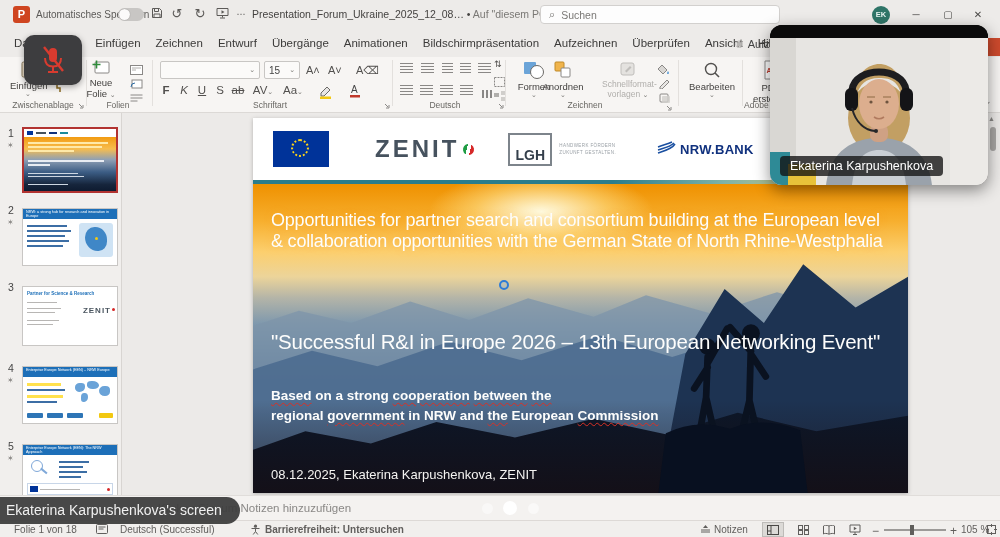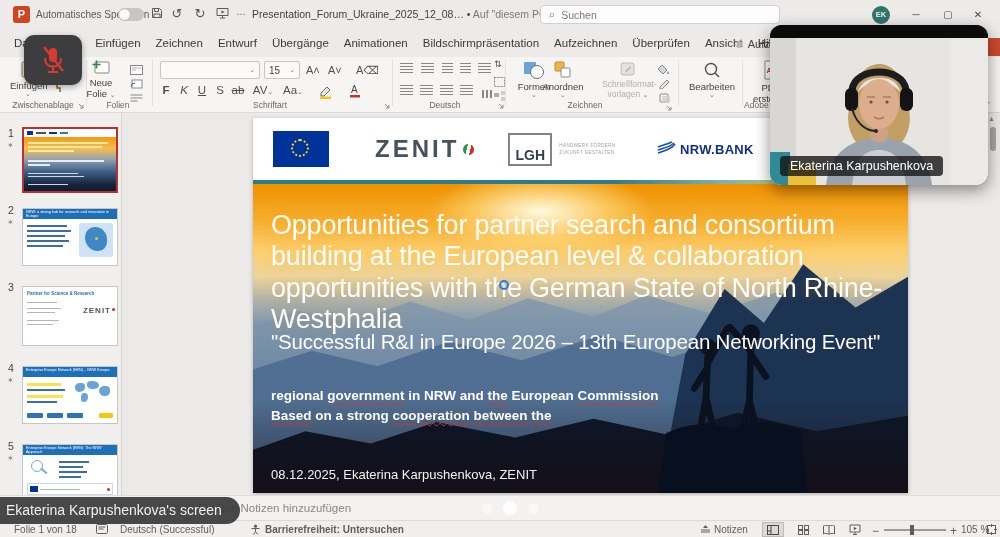--- a/index.html
+++ b/index.html
@@ -62,21 +62,21 @@
     background:
       radial-gradient(ellipse 150px 55px at 44% 9%, rgba(255,255,235,.95), rgba(255,226,140,.55) 45%, rgba(255,200,90,0) 75%),
       linear-gradient(180deg,#ef9100 0%,#f7af2e 12%,#fccf6e 22%,#ecd49a 30%,#b3b4a8 37%,#8099ad 45%,#5c7d9d 55%,#3c5d85 67%,#27456b 79%,#18304f 90%,#0e1f38 100%);
   }
   .ridge { position:absolute; left:0; top:0; width:100%; height:100%; }
   .r1 { background:#7e94aa; opacity:.75; clip-path:polygon(0 46%,7% 41%,15% 45%,24% 38%,33% 44%,42% 37%,52% 43%,60% 36%,70% 42%,80% 35%,90% 41%,100% 36%,100% 100%,0 100%); }
   .r2 { background:#4a6a8e; opacity:.85; clip-path:polygon(0 60%,9% 54%,19% 59%,30% 51%,41% 57%,53% 49%,64% 56%,76% 48%,88% 55%,100% 47%,100% 100%,0 100%); }
   .rcliff { background:#1d3352; clip-path:polygon(62% 100%,66% 55%,72% 34%,78% 45%,84% 26%,92% 40%,100% 30%,100% 100%); }
   .rfg { background:#0c1729; clip-path:polygon(0 86%,8% 80%,18% 84%,28% 77%,40% 82%,52% 76%,63% 81%,74% 74%,86% 80%,100% 75%,100% 100%,0 100%); }
   .rglow { background:linear-gradient(180deg, rgba(0,0,0,0) 70%, rgba(26,10,10,.55) 100%); }
-  .stitle { left:18px; top:92px; width:615px; font-size:27px; line-height:1.16; color:#fdfdfc; letter-spacing:-.2px; text-shadow:0 0 8px rgba(255,160,40,.25); }
+  .stitle { left:18px; top:92px; width:615px; font-size:18px; line-height:1.16; color:#fdfdfc; letter-spacing:-.2px; text-shadow:0 0 8px rgba(255,160,40,.25); }
   .squote { left:18px; top:212px; width:640px; font-size:20.5px; line-height:1.16; color:#fdfdfc; letter-spacing:-.2px; }
   .scoop { left:18px; top:268px; font-size:13.5px; font-weight:bold; line-height:1.45; color:#fdfdfc; }
   .squiggle { text-decoration:underline; text-decoration-style:wavy; text-decoration-color:#d93025; text-decoration-thickness:1px; text-underline-offset:2px; }
   .sfooter { left:18px; top:349px; font-size:13px; color:#f4f3f1; }
   .pointer { left:246px; top:162px; width:10px; height:10px; border:2.5px solid #2e7cd6; border-radius:50%; background:rgba(120,175,240,.25); }
 
   
   .een { position:relative; width:74px; height:40px; }
   .een-stars { position:absolute; left:6px; top:8px; width:3px; height:3px; border-radius:50%; background:#f0c419;
     box-shadow:4px -7px 0 #f0c419, 11px -9px 0 #f0c419, 19px -8px 0 #f0c419, -2px -2px 0 #f0c419, -5px 5px 0 #f0c419, -4px 12px 0 #f0c419, 0 18px 0 #f0c419, 6px 22px 0 #f0c419, 14px 23px 0 #f0c419; }
@@ -521,22 +521,22 @@
           <circle cx="62" cy="33" r="6" stroke="none"></circle>
           <path d="M62 41L61 78 M62 45L48 29 M62 47L72 62 M61 78L54 107 M61 78L68 107" fill="none"></path>
         </g>
         <path d="M5 100Q25 90 48 97Q70 88 95 98L100 140L0 140Z" fill="#081020"></path>
       </svg>
     </div>
     <div class="abs stitle">Opportunities for partner search and consortium building at the European level &amp; collaboration opportunities with the German State of North Rhine-Westphalia</div>
     <div class="abs pointer"></div>
     <div class="abs squote">"Successful R&amp;I in Europe 2026 – 13th European Networking Event"</div>
     <div class="abs scoop">
+      <div><span class="squiggle">Based</span><span> on a strong </span><span class="squiggle">cooperation</span><span> </span><span class="squiggle">between</span><span> </span><span class="squiggle">the</span></div>
       <div><span>regional </span><span class="squiggle">government</span><span> in NRW and </span><span class="squiggle">the</span><span> European </span><span class="squiggle">Commission</span></div>
-      <div><span class="squiggle">Based</span><span> on a strong </span><span class="squiggle">cooperation</span><span> </span><span class="squiggle">between</span><span> </span><span class="squiggle">the</span></div>
     </div>
     <div class="abs sfooter">08.12.2025, Ekaterina Karpushenkova, ZENIT</div>
   </div>
 
   <div class="abs share-sliver"></div>
   <div class="abs collapse-chev">⌄</div>
   <div class="abs vscroll-arrow">▲</div>
   <div class="abs vscroll-thumb"></div>
 
   <div class="abs notesbar">

